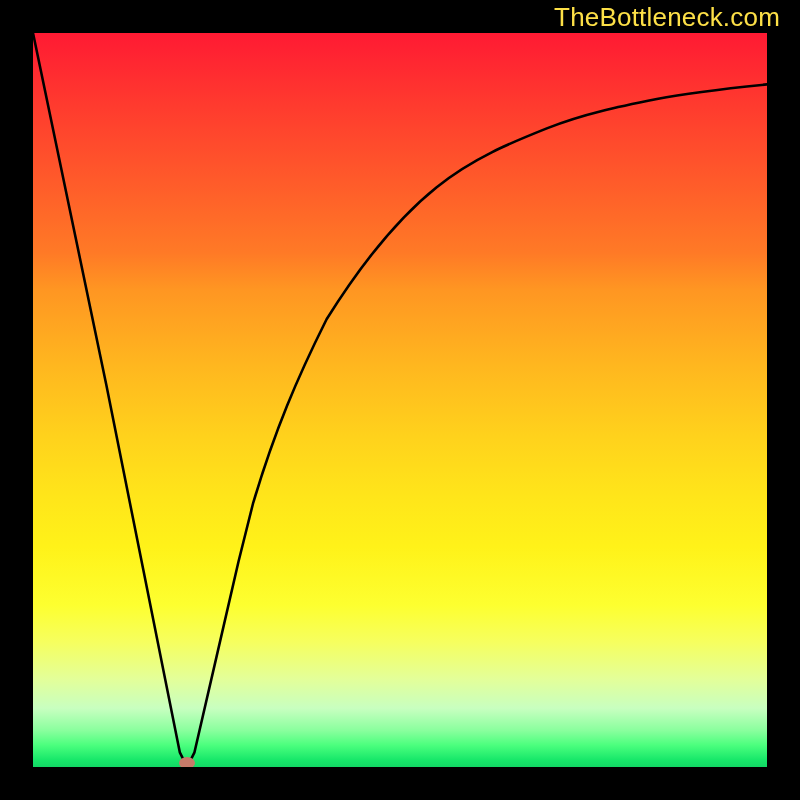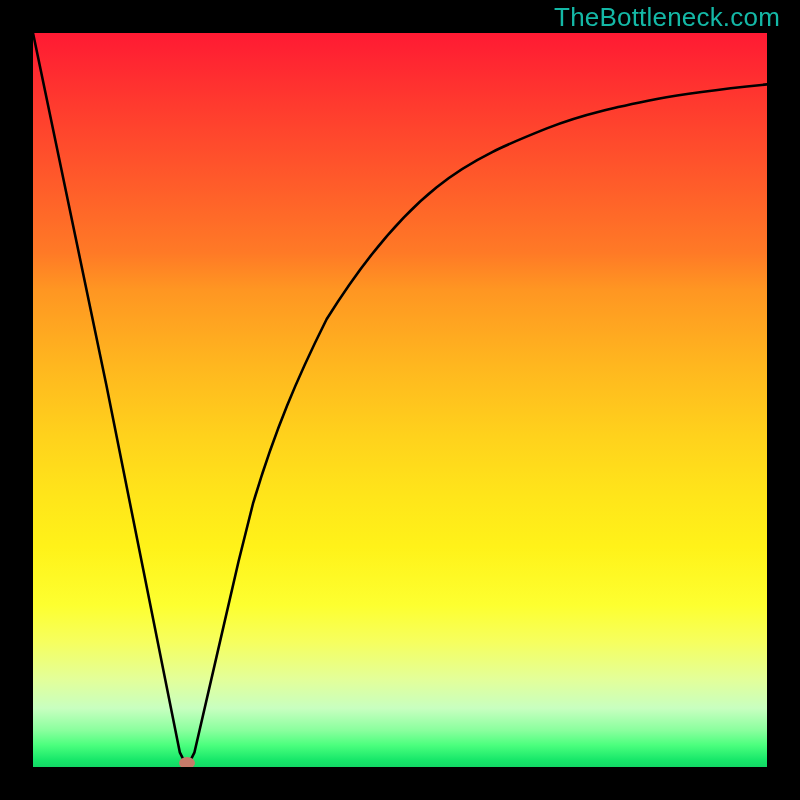--- a/index.html
+++ b/index.html
@@ -14,21 +14,21 @@
   .outer {
     position: relative;
     width: 800px;
     height: 800px;
     background: #000;
   }
   .watermark {
     position: absolute;
     top: 2px;
     right: 20px;
-    color: #14b8a6;
+    color: #fde047;
     font-size: 26px;
     font-weight: 500;
     letter-spacing: 0.2px;
     z-index: 5;
   }
   .plot-area {
     position: absolute;
     left: 33px;
     top: 33px;
     width: 734px;

